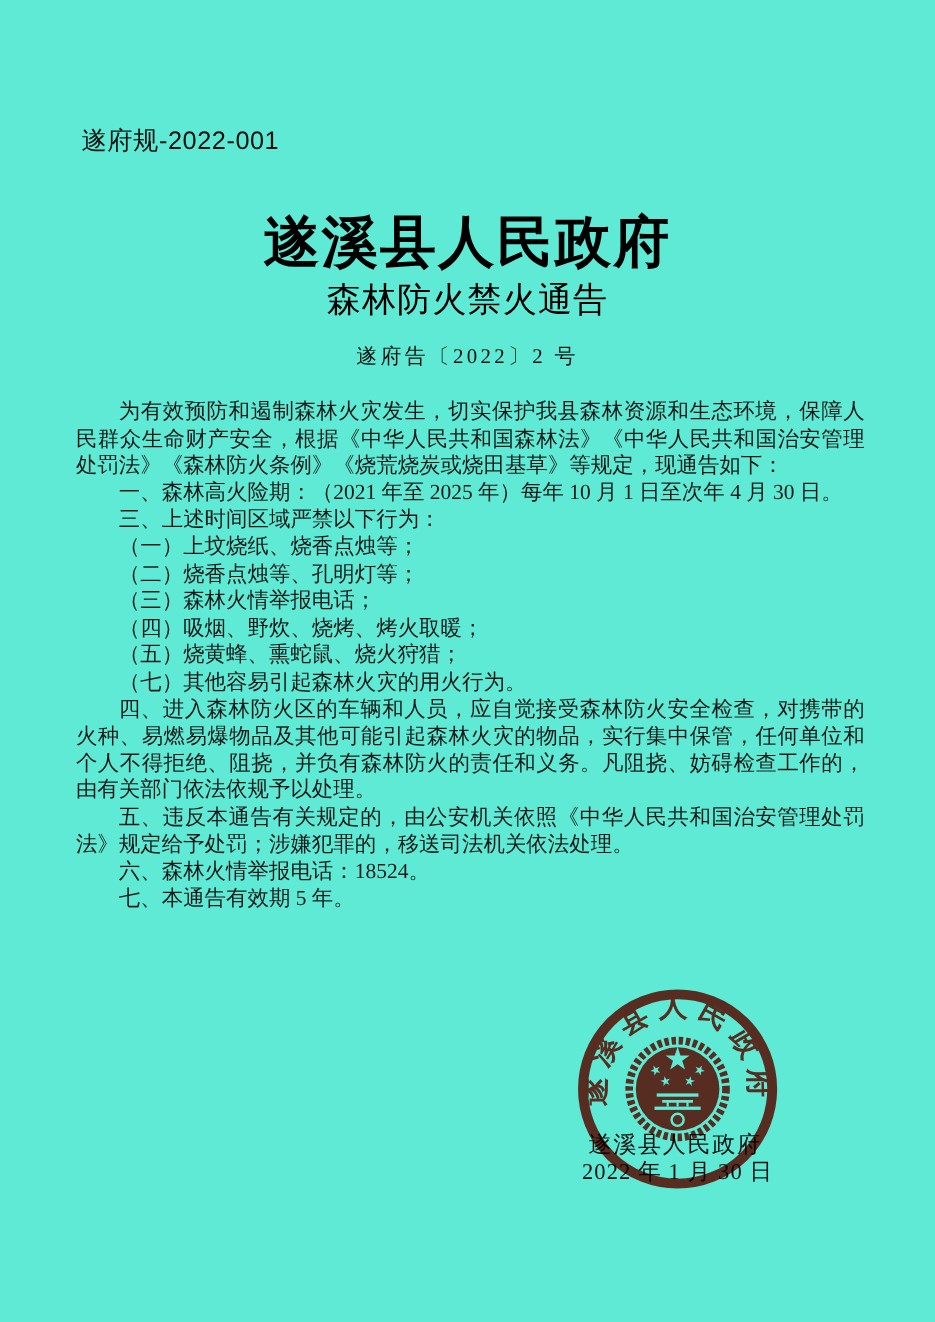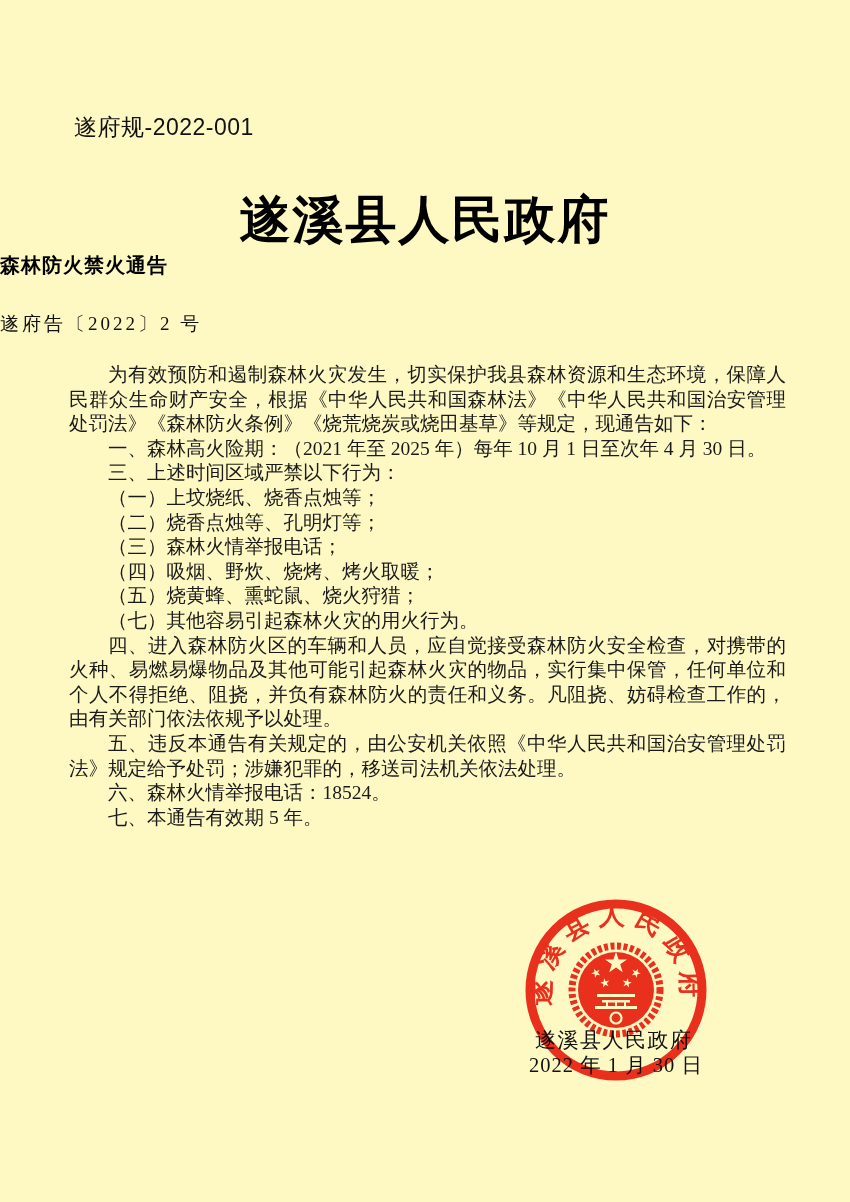--- a/index.html
+++ b/index.html
@@ -1,21 +1,21 @@
 <!DOCTYPE html>
 <html><head>
 <meta charset="utf-8">
 <style>
   * { margin: 0; padding: 0; box-sizing: border-box; }
   html, body { background: #ffffff; }
   .page {
     position: relative;
     width: 850px;
     height: 1202px;
-    background: #fef9c3;
+    background: #5eead4;
     overflow: hidden;
     font-family: "Liberation Serif", "DejaVu Serif", serif;
     color: #1a1a1a;
   }
   .doc-ref {
     position: absolute;
     left: 74px;
     top: 112px;
     font-family: "Liberation Sans", "DejaVu Sans", sans-serif;
     font-size: 23px;
@@ -31,30 +31,32 @@
     font-size: 51px;
     font-weight: bold;
     letter-spacing: 2px;
     color: #000;
   }
   .subtitle {
     position: absolute;
     top: 252px;
     left: 0;
     width: 100%;
-    font-size: 20px;
-    font-weight: bold;
+    text-align: center;
+    font-size: 31px;
+    font-weight: normal;
     letter-spacing: 1px;
     color: #000;
   }
   .doc-number {
     position: absolute;
     top: 311px;
     left: 0;
     width: 100%;
+    text-align: center;
     font-size: 19px;
     letter-spacing: 3px;
     color: #111;
   }
   .body-text {
     position: absolute;
     left: 69px;
     top: 363px;
     width: 717px;
     font-size: 19.5px;

